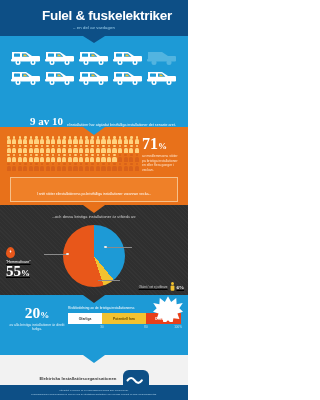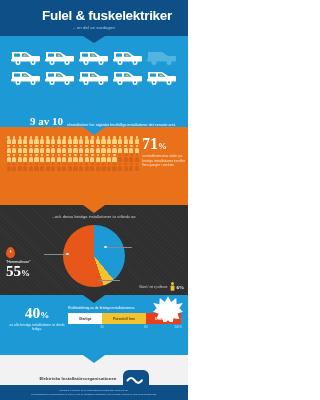--- a/index.html
+++ b/index.html
@@ -50,21 +50,21 @@
   .nineof10 .big { font-size:11px; font-weight:bold; color:#ffffff; font-family:"Liberation Serif", serif; }
   .nineof10 .small {
     font-size:3.5px; color:#ffffff; margin-left:4px; line-height:1.25;
     max-width:132px; letter-spacing:.05px;
   }
   .notch-vans { top:127px; border-top:8px solid #1d9ad6; }
 
   
   .orange {
     position:relative; background:#e8711a; height:78px; padding:9px 6px 0 6px;
-    display:flex; flex-direction:row;
+    display:flex; flex-direction:column;
   }
   .orange-top { display:flex; align-items:flex-start; }
   .people {
     display:grid; grid-template-columns:repeat(24, 5.2px);
     grid-auto-rows:8.4px; gap:0.5px 0.4px; width:132px;
   }
   .pp { width:5.2px; height:8.4px; position:relative; }
   .pp i {
     position:absolute; left:1.35px; top:0; width:2.5px; height:2.5px;
     border-radius:50%; background:#ffd27f;
@@ -109,21 +109,21 @@
     background:conic-gradient(
       from 0deg,
       #1d9ad6 0 39%,
       #f2c230 39% 45%,
       #e8571a 45% 100%);
   }
   .pie::after{
     content:""; position:absolute; inset:0; border-radius:50%;
     background:linear-gradient(90deg, transparent 49.2%, #2f2f2f 49.2% 50.8%, transparent 50.8%);
   }
-  .lbl { position:absolute; }
+  .lbl { position:absolute;text-decoration:underline; }
   .lbl .tag {
     font-size:3.7px; color:#ffffff; white-space:nowrap;
   }
   .lbl .val {
     font-size:15px; font-weight:bold; color:#ffffff; line-height:1;
     font-family:"Liberation Serif", serif;
   }
   .lbl .val span { font-size:9px; }
   .l-home { left:6px; top:26px; text-align:left; }
   .l-fusk { right:6px; top:16px; text-align:right; }
@@ -814,21 +814,21 @@
             <rect x="0.6" y="3.6" width="3.8" height="5.2" rx="1" fill="#f2c230"></rect>
           </svg>
         <div class="val"><span>6</span><span>%</span></div>
       </div>
     </div>
   </div>
   <div class="notch notch-dark"></div>
 
   <div class="risk">
     <div class="risk-left">
-      <div class="num"><span style="font-size:15.5px">40</span><span>%</span></div>
+      <div class="num"><span style="font-size:15.5px">20</span><span>%</span></div>
       <div class="desc">av alla bristiga installationer är direkt farliga.</div>
     </div>
 
     <div class="risk-right">
       <div class="title">Riskfördelning av de bristiga installationerna</div>
 
       <div class="bar">
         <div class="seg seg-1">Ofarliga</div>
         <div class="seg seg-2">Potentiell fara</div>
         <div class="seg seg-3">Direkt fara</div>

